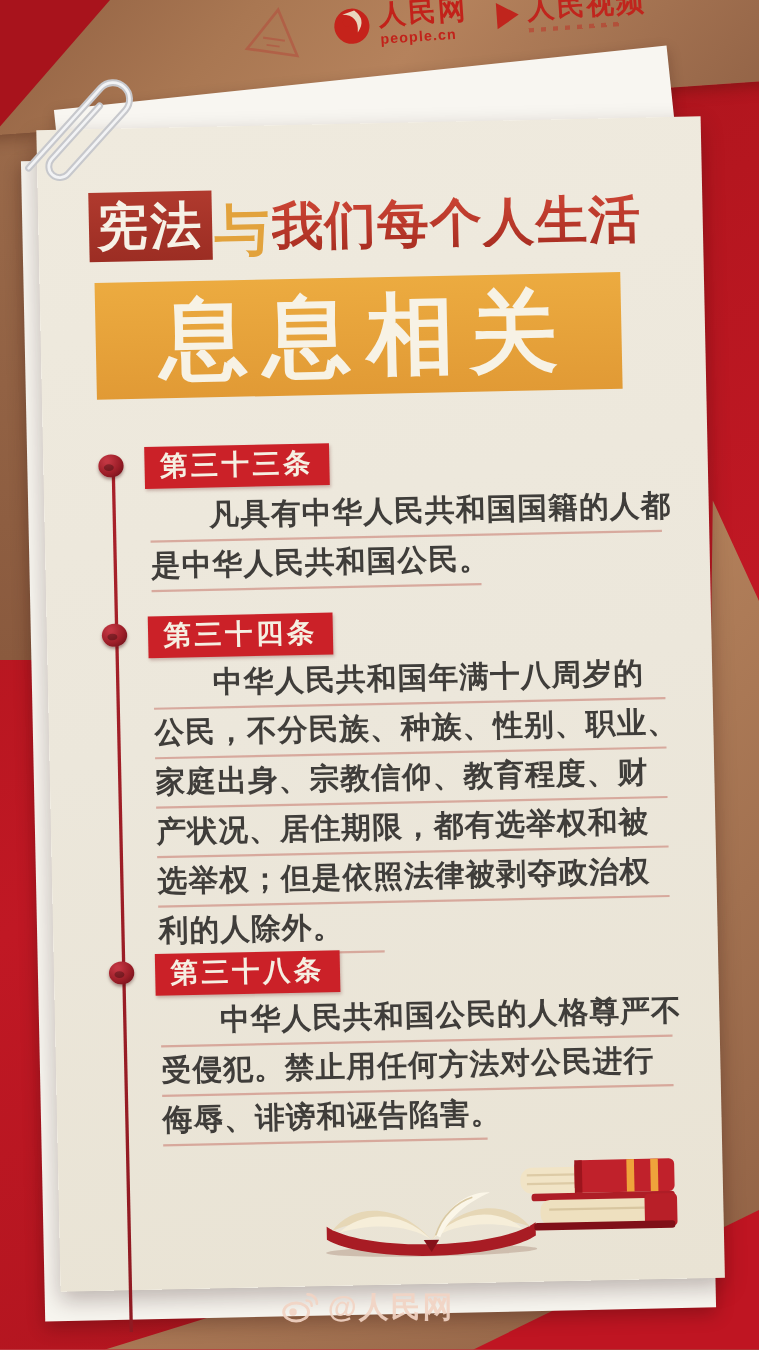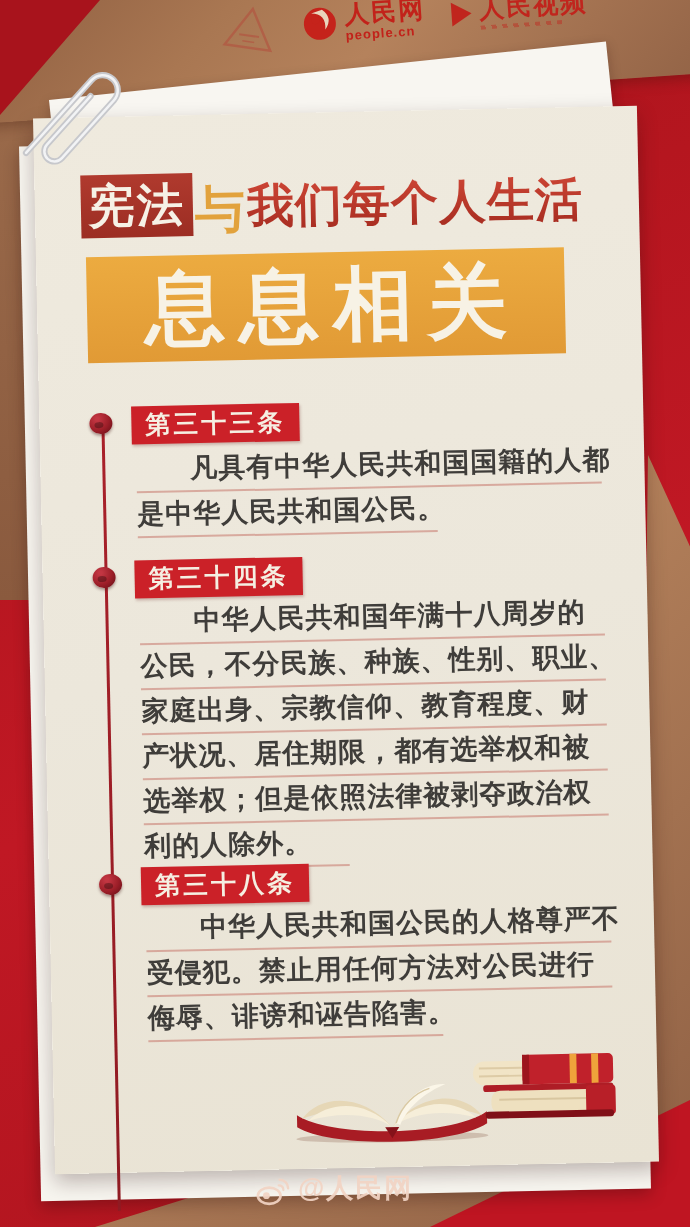--- a/index.html
+++ b/index.html
@@ -84,21 +84,21 @@
   .a-line.w295{width:295px;}
 
   
   .open-book{position:absolute;left:238px;top:952px;width:200px;height:82px;}
   .book-stack{position:absolute;left:416px;top:944px;width:148px;height:70px;}
 
   
   .paperclip{position:absolute;left:38px;top:52px;width:74px;height:138px;transform:rotate(42deg);}
 
   
-  .watermark{position:absolute;left:256px;top:1170px;display:flex;align-items:flex-end;gap:8px;
+  .watermark{position:absolute;left:256px;top:1170px;display:flex;align-items:center;gap:8px;
     opacity:.92;}
   .wm-text{color:#f2d4c4;font-size:27px;font-weight:700;letter-spacing:2px;}
 </style>
 </head>
 <body>
 
 <div class="stage">
 
   <div class="bg-red"></div>
   <div class="kraft kraft-bottom"></div>

